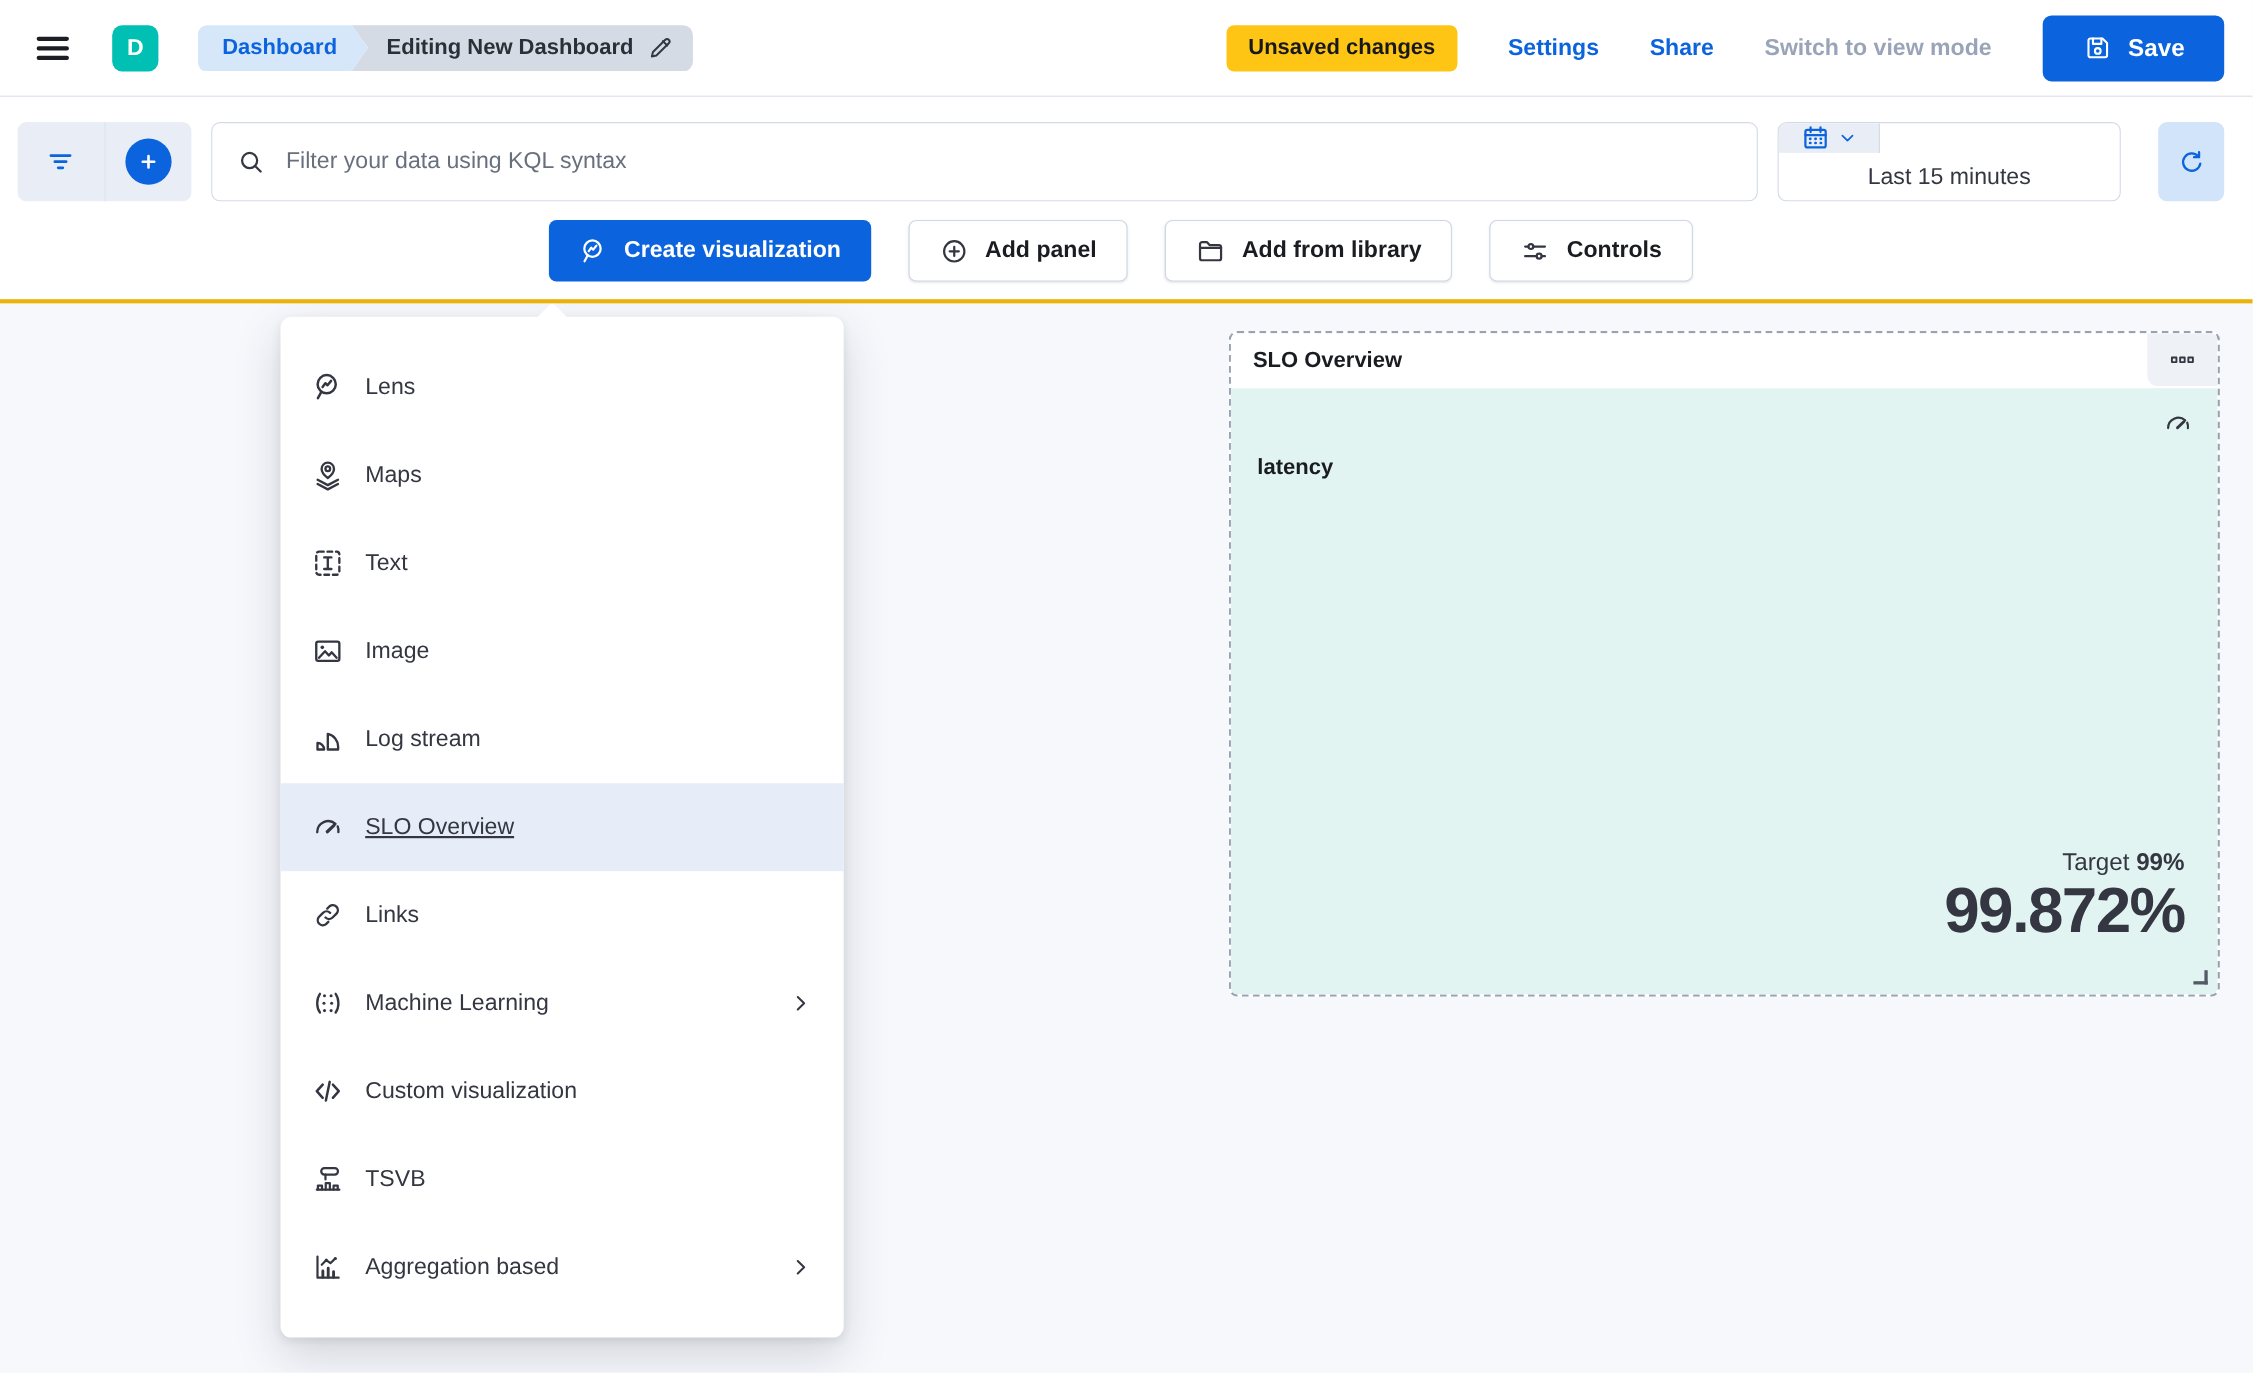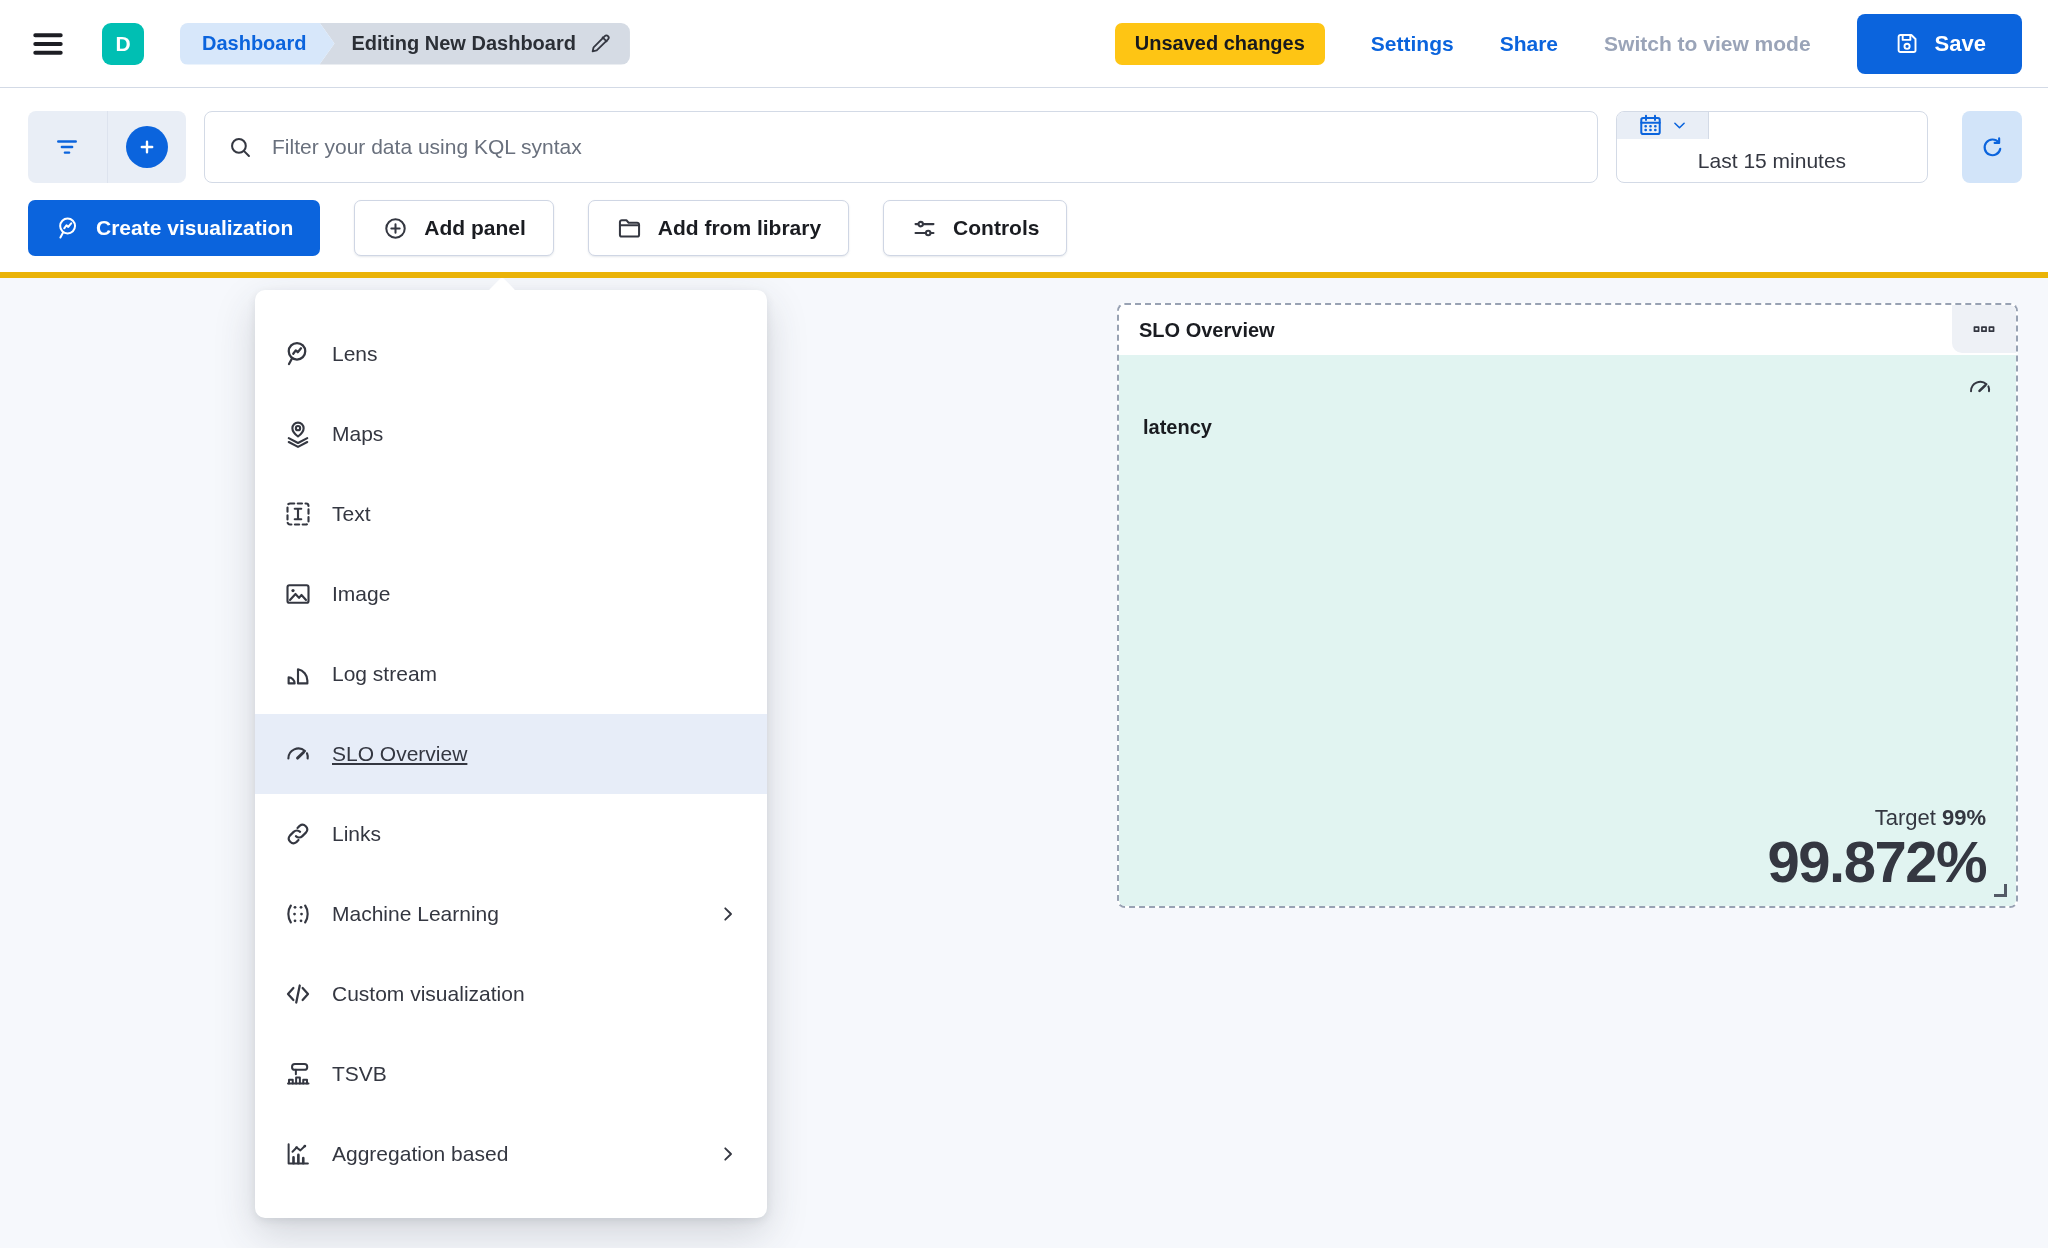--- a/index.html
+++ b/index.html
@@ -45,21 +45,21 @@
   }
   .top-link { font-size:21px; font-weight:600; color:#0b64dd; background:none; border:none; cursor:pointer; font-family:inherit; }
   .top-link.disabled { color:#9aa4b8; cursor:default; }
   .btn-save {
     height:60px; padding:0 36px; border-radius:8px; background:#0b64dd; border:none; cursor:pointer;
     color:#fff; font-size:22px; font-weight:600; display:flex; align-items:center; gap:15px; font-family:inherit;
   }
   .btn-save .svg-icon { width:27px; height:27px; color:#fff; }
 
   
-  .subbar { background:#fff; border-bottom:6px solid #eab308; padding:23px 26px 16px 28px; flex:0 0 auto; }
+  .subbar { background:#fff; border-bottom:4px solid #eab308; padding:23px 26px 16px 16px; flex:0 0 auto; }
   .filter-row { display:flex; align-items:stretch; height:72px; gap:18px; }
   .icon-group { width:158px; display:flex; border-radius:8px; background:#e9eef6; overflow:hidden; }
   .icon-group .cell { flex:1; display:flex; align-items:center; justify-content:center; cursor:pointer; }
   .icon-group .cell:first-child { border-right:1px solid #dde3ee; }
   .icon-group .svg-icon.funnel { width:28px; height:28px; color:#0b64dd; }
   .plus-btn { width:42px; height:42px; border-radius:50%; background:#0b64dd; display:flex; align-items:center; justify-content:center; }
   .plus-btn .svg-icon { width:24px; height:24px; color:#fff; }
   .kql {
     flex:1; display:flex; align-items:center; gap:18px; padding:0 22px;
     background:#fff; border:1px solid #d3dae6; border-radius:8px; cursor:text;
@@ -67,21 +67,21 @@
   .kql .svg-icon { width:27px; height:27px; color:#343741; }
   .kql .placeholder { font-size:21px; color:#69707d; }
   .datepicker { width:312px; display:flex; border:1px solid #d3dae6; border-radius:8px; overflow:hidden; background:#fff;flex-direction:column; }
   .dp-left { width:92px; background:#e9eef6; border-right:1px solid #d3dae6; display:flex; align-items:center; justify-content:center; gap:7px; cursor:pointer; }
   .dp-left .cal { width:27px; height:27px; color:#0b64dd; }
   .dp-left .chev { width:17px; height:17px; color:#0b64dd; }
   .dp-right { flex:1; display:flex; align-items:center; justify-content:center; font-size:21px; color:#343741; cursor:pointer; }
   .refresh-btn { width:60px; margin-left:16px; background:#d2e4f9; border:none; border-radius:8px; display:flex; align-items:center; justify-content:center; cursor:pointer; }
   .refresh-btn .svg-icon { width:27px; height:27px; color:#0b64dd; }
 
-  .toolbar-row { display:flex; gap:34px; margin-top:17px; height:56px; }
+  .toolbar-row { display:flex; gap:34px; margin-top:17px; height:56px;justify-content:center; }
   .btn-primary {
     background:#0b64dd; border:none; color:#fff; border-radius:7px; padding:0 27px;
     font-size:21px; font-weight:600; display:flex; align-items:center; gap:14px; cursor:pointer; font-family:inherit;
   }
   .btn-primary .svg-icon { width:27px; height:27px; }
   .btn-ghost {
     background:#fff; border:1px solid #cfd6e4; color:#1a1c21; border-radius:7px; padding:0 27px;
     font-size:21px; font-weight:600; display:flex; align-items:center; gap:15px; cursor:pointer; font-family:inherit;
     box-shadow:0 1px 2px rgba(152,162,179,.25);
   }
@@ -118,21 +118,21 @@
   .panel-title { font-size:20px; font-weight:700; color:#1a1c21; }
   .panel-options {
     position:absolute; top:0; right:0; width:64px; height:48px; background:#eef1f6;
     border-radius:0 6px 0 10px; display:flex; align-items:center; justify-content:center;
     border:none; cursor:pointer;
   }
   .panel-options .svg-icon { width:26px; height:26px; color:#343741; }
   .panel-body { position:absolute; left:0; right:0; top:50px; bottom:0; background:#e1f4f1; padding:20px 24px; }
   .metric-name { font-size:20px; font-weight:700; color:#1a1c21;margin-top:41px; }
   .gauge-corner { position:absolute; top:18px; right:22px; width:28px; height:28px; color:#343741; }
-  .metric-values { position:absolute; right:30px; bottom:12px; text-align:right; color:#343741; }
+  .metric-values { position:absolute; right:30px; bottom:44px; text-align:right; color:#343741; }
   .target-line { font-size:22px; }
   .target-line .target-value { font-weight:700; }
   .big-value { font-size:58px; font-weight:700; letter-spacing:-1.5px; line-height:1.08; color:#343741; }
   .resize-handle {
     position:absolute; right:9px; bottom:9px; width:13px; height:13px;
     border-right:3px solid #535a66; border-bottom:3px solid #535a66; cursor:nwse-resize;
   }
 </style>
 </head>
 <body>

